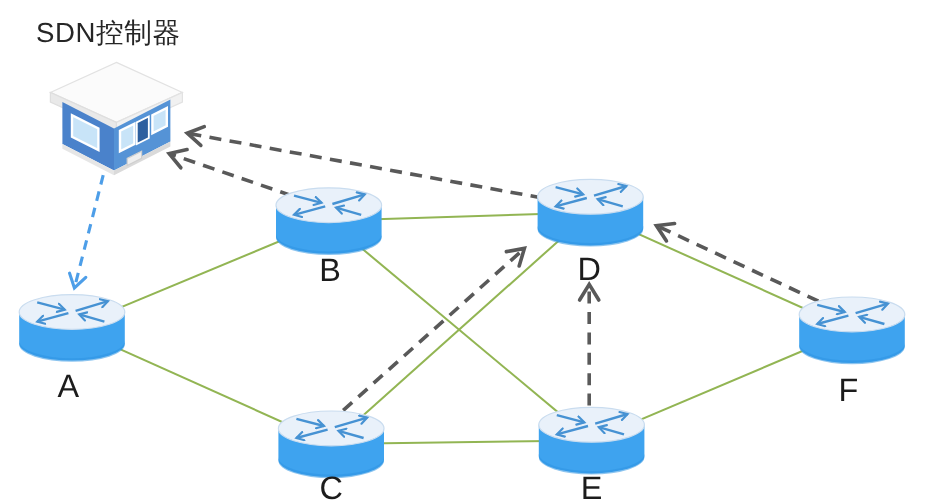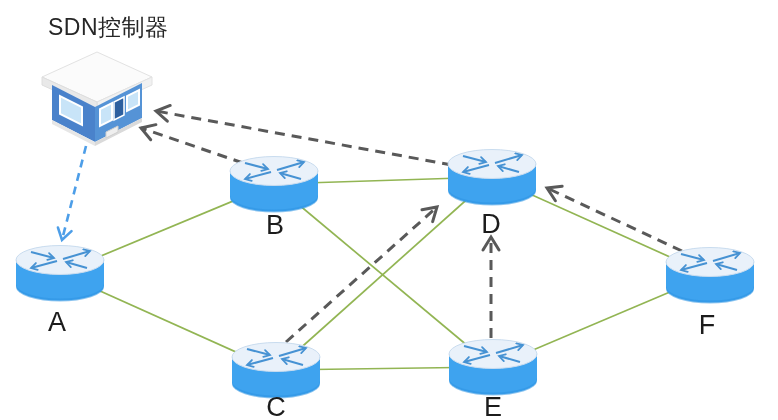--- a/index.html
+++ b/index.html
@@ -1,18 +1,18 @@
 <!DOCTYPE html>
 <html><head>
 <meta charset="utf-8">
 <style>
   html,body{margin:0;padding:0;background:#ffffff;}
   #stage{position:relative;width:778px;height:420px;background:#ffffff;overflow:hidden;
          font-family:"Liberation Sans","DejaVu Sans",sans-serif;}
-  #title{position:absolute;left:48px;top:12px;font-size:23px;font-weight:500;
+  #title{position:absolute;left:30px;top:12px;font-size:23px;font-weight:500;
          color:#262626;letter-spacing:.5px;white-space:nowrap;}
   svg{position:absolute;left:0;top:0;}
   .node-label{font-family:"Liberation Sans","DejaVu Sans",sans-serif;font-size:27px;
               font-weight:400;fill:#1c1c1c;}
 </style>
 </head>
 <body>
 
 <div id="stage">
 

